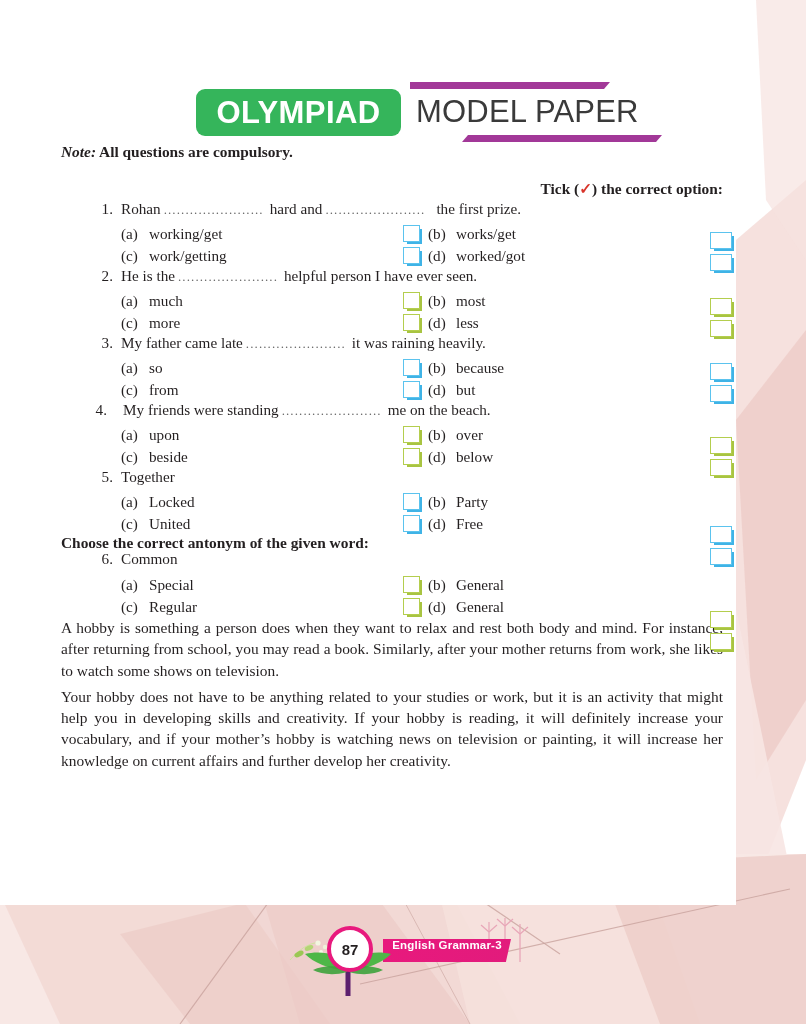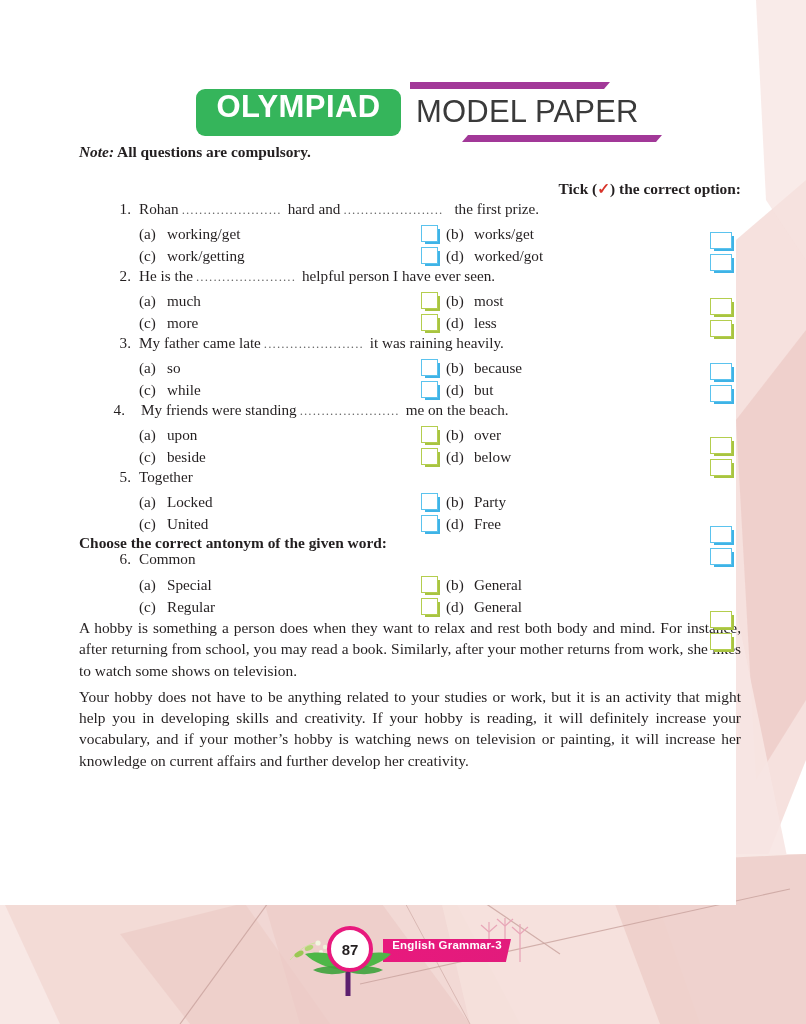--- a/index.html
+++ b/index.html
@@ -41,20 +41,21 @@
     height: 62px;
   }
   .olympiad-pill {
     position: absolute;
     left: 0; top: 7px;
     width: 205px;
     height: 47px;
     background: #35b55b;
     border-radius: 9px;
     display: flex;
+    align-items: center;
     justify-content: center;
   }
   .olympiad-text {
     font-family: "Liberation Sans", sans-serif;
     font-weight: bold;
     font-size: 31px;
     color: #ffffff;
     letter-spacing: 0.4px;
   }
   .model-paper-text {
@@ -83,21 +84,21 @@
   .mag-bar.bottom {
     left: 266px;
     top: 53px;
     width: 200px;
     clip-path: polygon(3% 0, 100% 0, 97% 100%, 0 100%);
   }
 
   
   .content {
     position: absolute;
-    left: 79px;
+    left: 61px;
     top: 144px;
     width: 662px;
     font-size: 15.2px;
     color: #231f20;
     line-height: 1.0;
   }
 
   .note-line {
     font-weight: bold;
     font-size: 15.4px;
@@ -411,21 +412,21 @@
         </div>
         <div class="opt-right">
           <span class="cbox blue"></span>
           <span class="opt-tag">(b)</span>
           <span class="opt-txt">because</span>
         </div>
       </div>
       <div class="optrow">
         <div class="opt-left">
           <span class="opt-tag">(c)</span>
-          <span class="opt-txt">while</span>
+          <span class="opt-txt">from</span>
         </div>
         <div class="opt-right">
           <span class="cbox blue"></span>
           <span class="opt-tag">(d)</span>
           <span class="opt-txt">but</span>
         </div>
       </div>
     </div>
 
     <div class="qblock">

